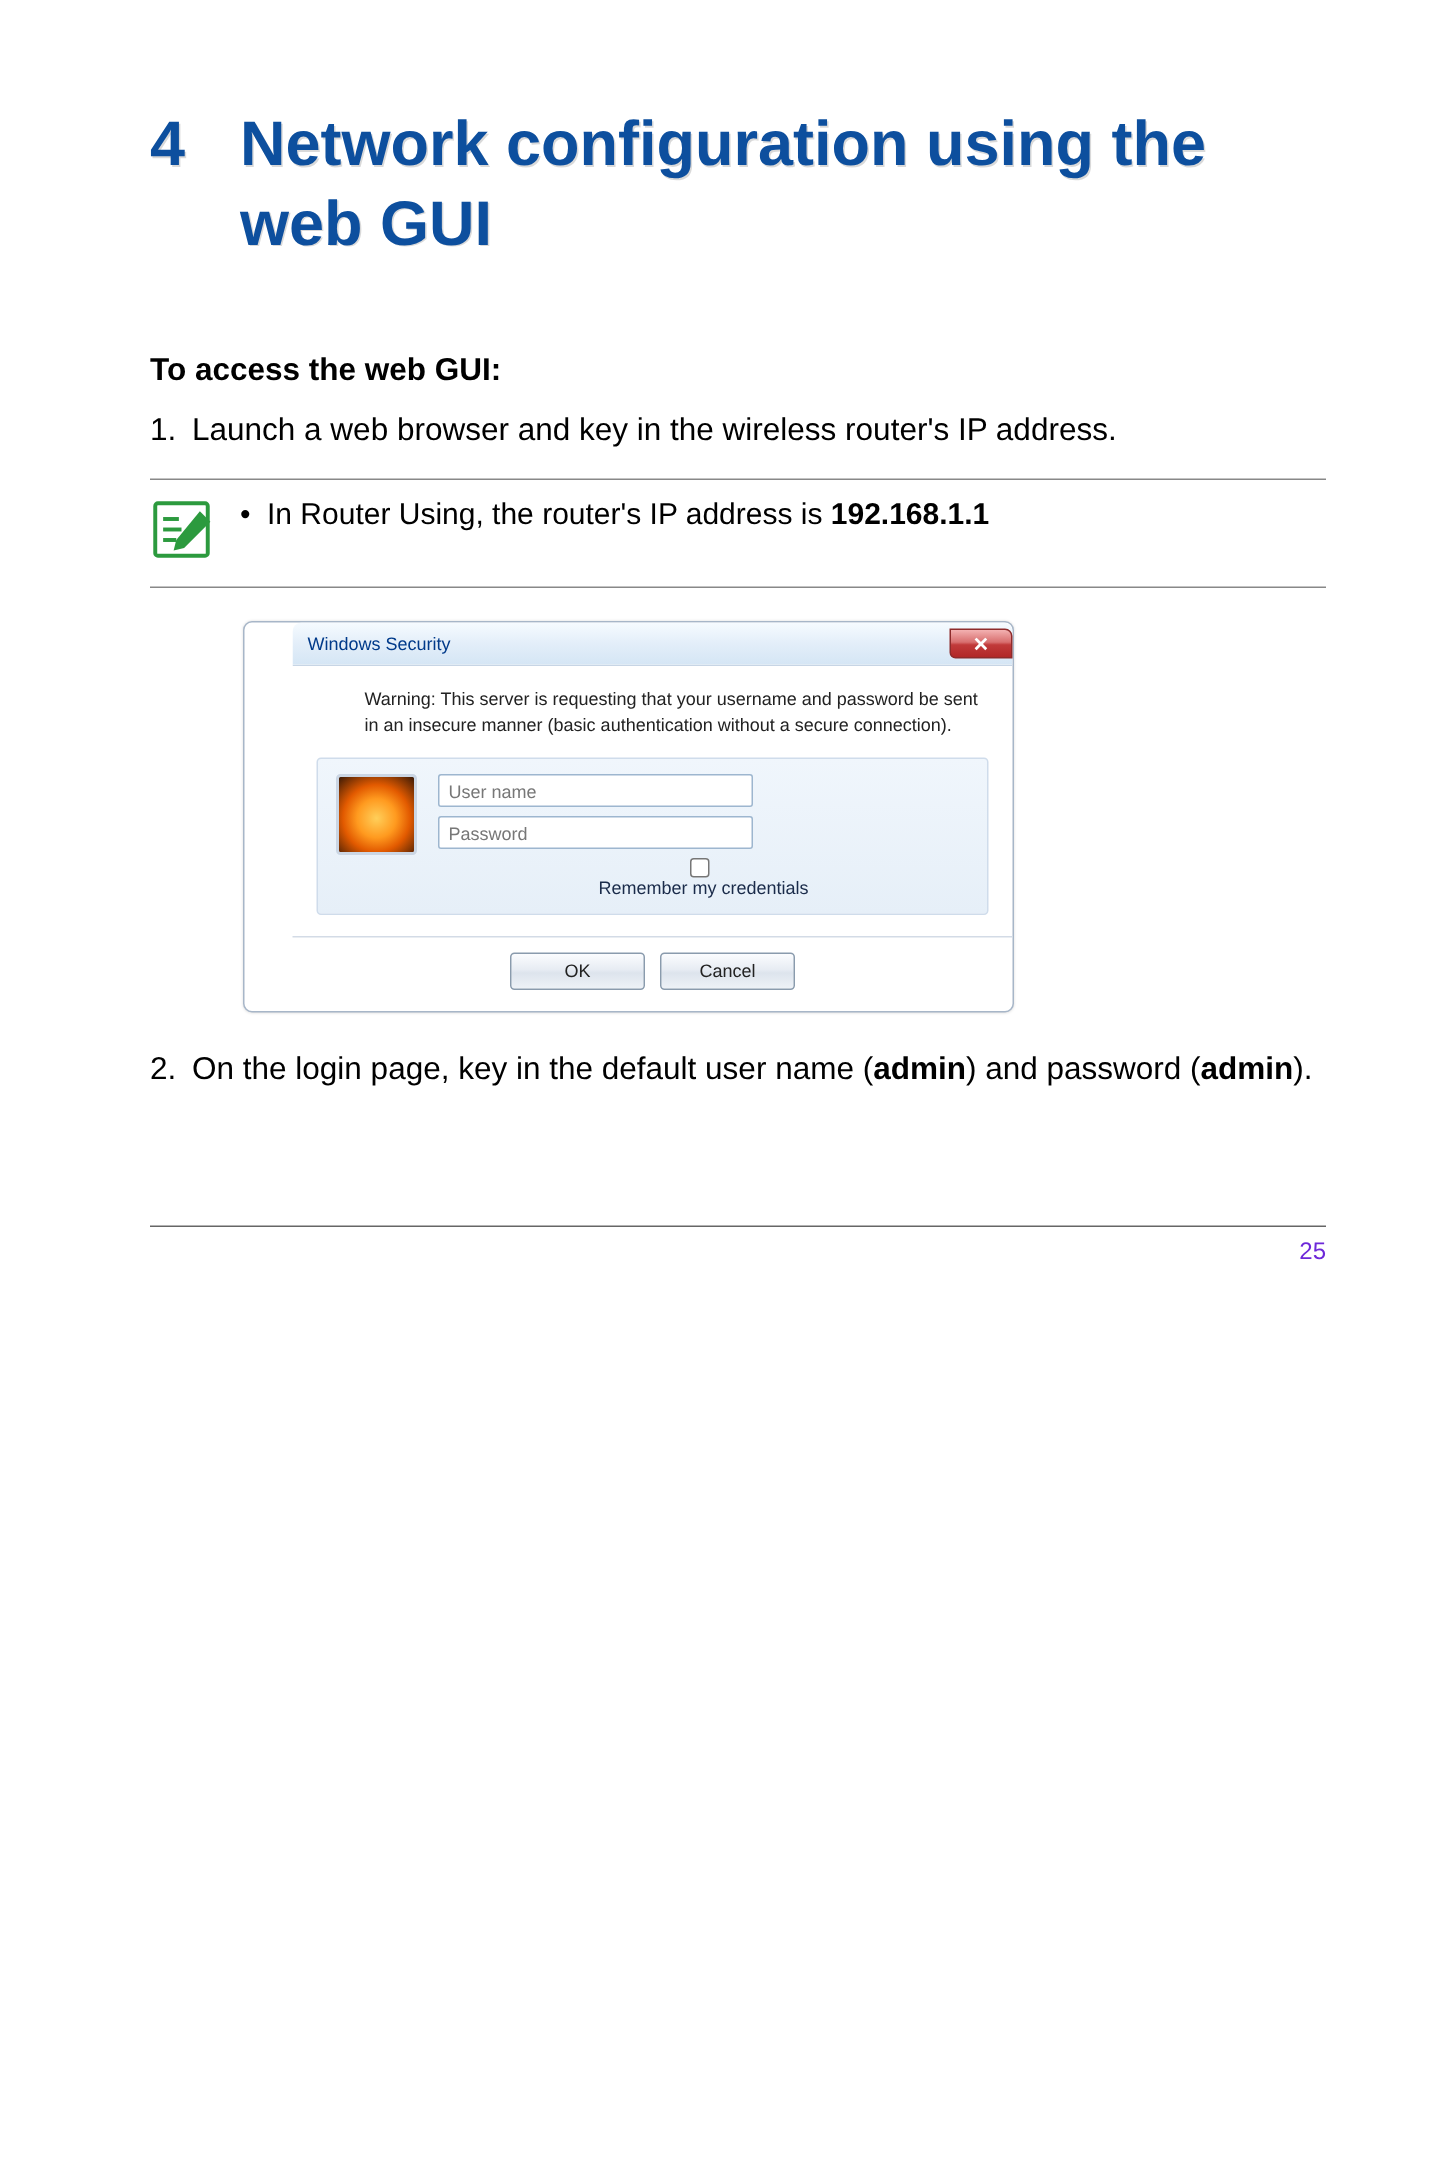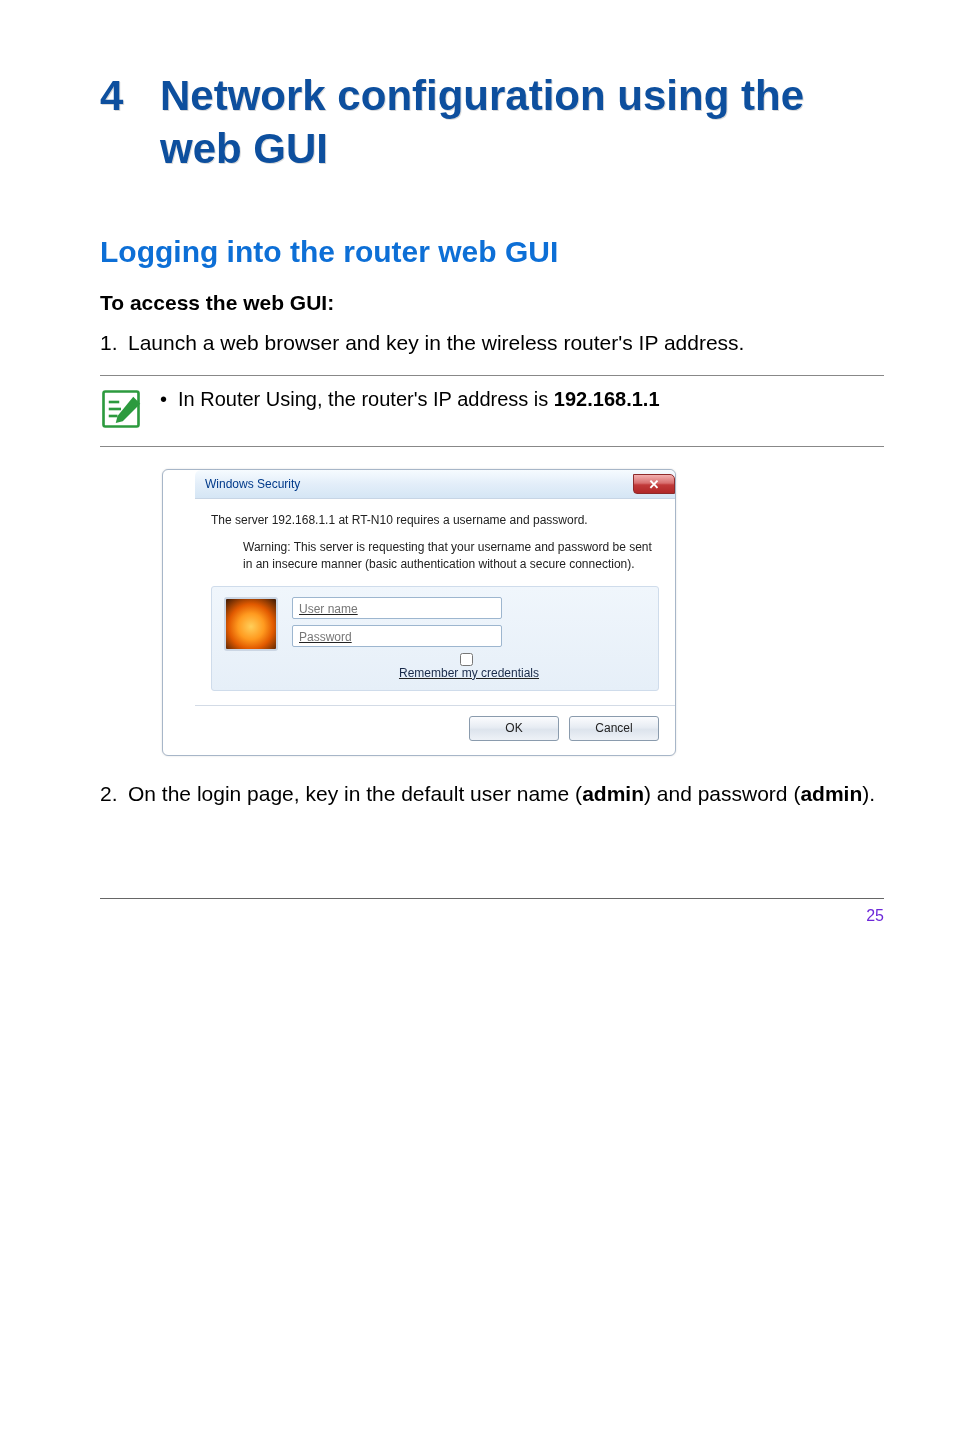--- a/index.html
+++ b/index.html
@@ -146,21 +146,21 @@
     align-items: flex-start;
   }
   .ws-avatar {
     width: 50px; height: 50px;
     border: 2px solid #cbd6e4;
     border-radius: 3px;
     background: radial-gradient(circle at 50% 55%, #ffcf5a 0%, #ff9a1f 35%, #e25a00 60%, #3a1a06 100%);
     margin-right: 14px;
     flex: 0 0 50px;
   }
-  .ws-fields { flex: 1; text-decoration: underline; }
+  .ws-fields { flex: 1; }
   .ws-input {
     width: 210px;
     height: 22px;
     border: 1px solid #9db6cf;
     border-radius: 2px;
     padding: 0 6px;
     font-size: 12px;
     color: #777;
     background: #fff;
     display: block;
@@ -179,21 +179,21 @@
   .ws-remember input {
     width: 13px; height: 13px; margin: 0 6px 0 0;
   }
   .ws-sep {
     height: 1px;
     background: #d3dbe6;
     margin: 14px -16px 10px -16px;
   }
   .ws-buttons {
     display: flex;
-    justify-content: flex-end;
+    justify-content: center;
     gap: 10px;
   }
   .ws-btn {
     width: 88px;
     height: 23px;
     font-size: 12px;
     border: 1px solid #8a9bad;
     border-radius: 3px;
     background: linear-gradient(to bottom, #fbfcfe 0%, #e7ecf3 45%, #dde4ed 55%, #eef2f7 100%);
     display: flex;
@@ -214,21 +214,20 @@
 </head>
 <body>
 
 <div class="page">
 
   <h1 class="chapter-title">
     <span class="chapter-number">4</span>
     <span class="chapter-text">Network configuration using the web GUI</span>
   </h1>
 
-  <h2 class="section-title">Logging into the router web GUI</h2>
 
 
   <p class="subhead">To access the web GUI:</p>
 
   <div class="step">
     <span class="step-num">1.</span>
     <span class="step-body">Launch a web browser and key in the wireless router's IP address.</span>
   </div>
 
   <div class="note-block">
@@ -251,21 +250,20 @@
   </div>
 
   <div class="ws-dialog">
     <div class="ws-titlebar">
       <span>Windows Security</span>
       <div class="ws-close">
         <span>✕</span>
       </div>
     </div>
     <div class="ws-content">
-      <div class="ws-line1">The server 192.168.1.1 at RT-N10 requires a username and password.</div>
       <div class="ws-warn">Warning: This server is requesting that your username and password be sent in an insecure manner (basic authentication without a secure connection).</div>
 
       <div class="ws-cred-area">
         <div class="ws-avatar"></div>
         <div class="ws-fields">
           <div class="ws-input" title="User name">User name</div>
           <div class="ws-input" title="Password">Password</div>
           <label class="ws-remember">
             <input type="checkbox" style="">
             <span>Remember my credentials</span>

